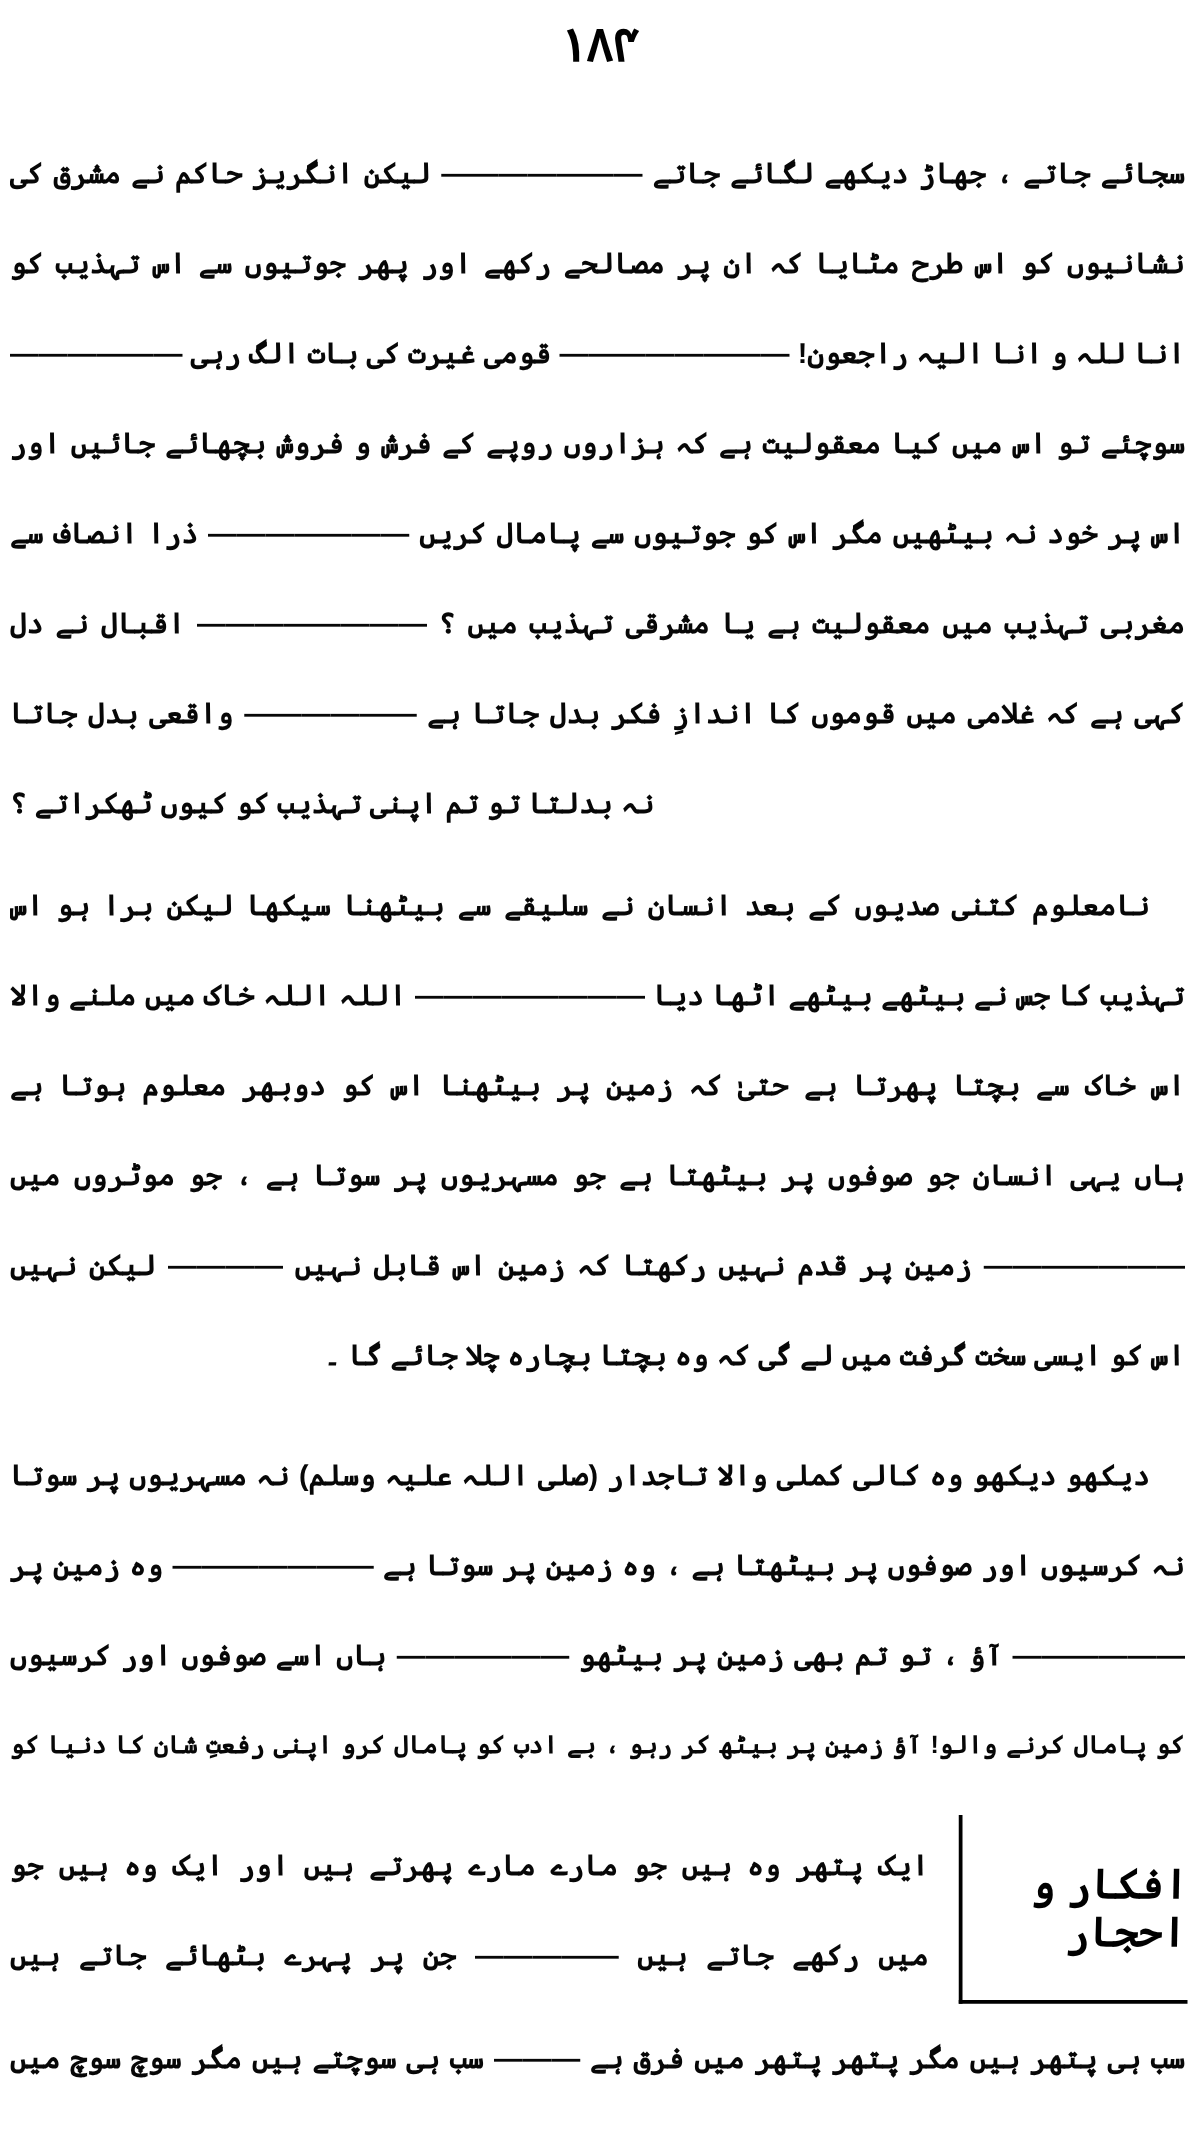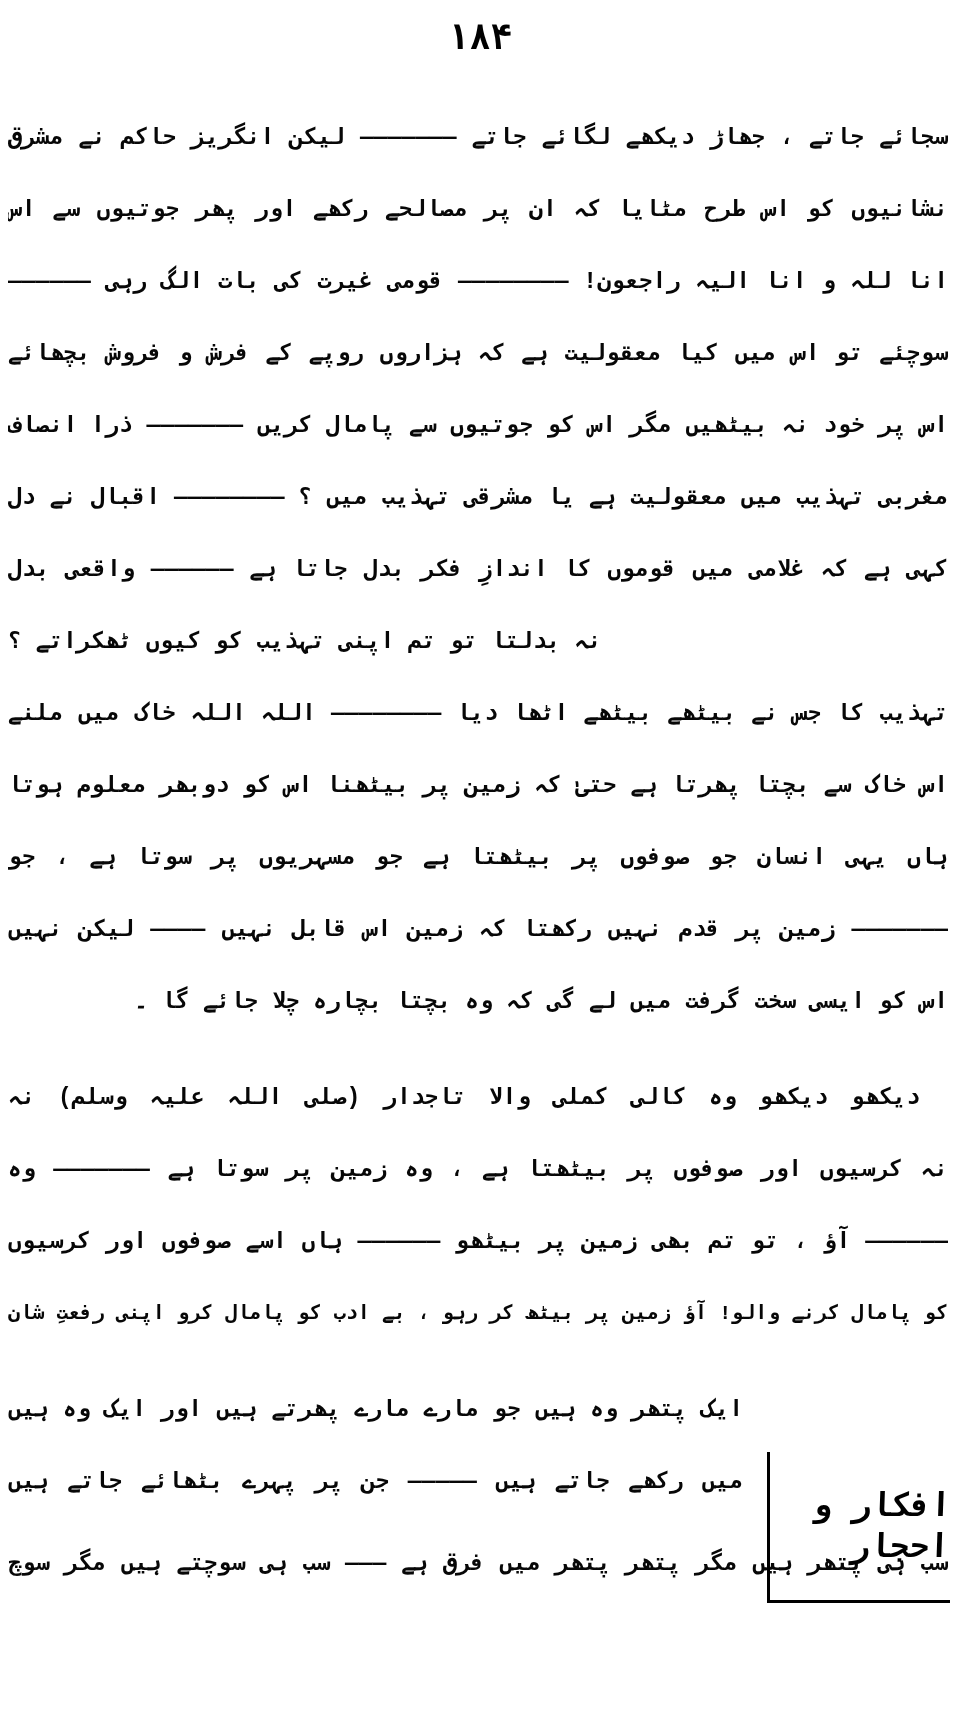--- a/index.html
+++ b/index.html
@@ -1,21 +1,21 @@
 <!DOCTYPE html>
 <html lang="ur" dir="rtl"><head>
 <meta charset="utf-8">
 <style>
   html,body{margin:0;padding:0;background:#ffffff;}
   .page{
     position:relative;
     width:960px;height:1722px;
     background:#ffffff;
     overflow:hidden;
-    font-family:Liberation Mono, monospace;
+    font-family:Liberation Sans, sans-serif;
     color:#0a0a0a;
     margin-left:12px;
   }
   .page-number{
     position:absolute;top:16px;left:0;right:0;
     text-align:center;
     font-size:36px;font-weight:bold;
     letter-spacing:2px;
     color:#000;
   }
@@ -65,20 +65,21 @@
 
   <div class="text-area" id="lines">
       <div class="line justify">سجائے جاتے ، جھاڑ دیکھے لگائے جاتے ——————— لیکن انگریز حاکم نے مشرق کی ان تہذیبی</div>
       <div class="line justify">نشانیوں کو اس طرح مٹایا کہ ان پر مصالحے رکھے اور پھر جوتیوں سے اس تہذیب کو روندا —————</div>
       <div class="line justify">انا للہ و انا الیہ راجعون! ———————— قومی غیرت کی بات الگ رہی —————— ذرا عقل سے تو</div>
       <div class="line justify">سوچئے تو اس میں کیا معقولیت ہے کہ ہزاروں روپے کے فرش و فروش بچھائے جائیں اور</div>
       <div class="line justify">اس پر خود نہ بیٹھیں مگر اس کو جوتیوں سے پامال کریں ——————— ذرا انصاف سے کہئے</div>
       <div class="line justify">مغربی تہذیب میں معقولیت ہے یا مشرقی تہذیب میں ؟ ———————— اقبال نے دل لگتی بات</div>
       <div class="line justify">کہی ہے کہ غلامی میں قوموں کا اندازِ فکر بدل جاتا ہے —————— واقعی بدل جاتا ہے ، اگر</div>
       <div class="line short-center">نہ بدلتا تو تم اپنی تہذیب کو کیوں ٹھکراتے ؟</div>
+      <div class="line justify indent gap-sm">نامعلوم کتنی صدیوں کے بعد انسان نے سلیقے سے بیٹھنا سیکھا لیکن برا ہو اس</div>
       <div class="line justify">تہذیب کا جس نے بیٹھے بیٹھے اٹھا دیا ———————— اللہ اللہ خاک میں ملنے والا انسان کس طرح</div>
       <div class="line justify">اس خاک سے بچتا پھرتا ہے حتیٰ کہ زمین پر بیٹھنا اس کو دوبھر معلوم ہوتا ہے ————</div>
       <div class="line justify">ہاں یہی انسان جو صوفوں پر بیٹھتا ہے جو مسہریوں پر سوتا ہے ، جو موٹروں میں پھرتا ہے</div>
       <div class="line justify">——————— زمین پر قدم نہیں رکھتا کہ زمین اس قابل نہیں ———— لیکن نہیں نہیں یہی زمین</div>
       <div class="line right">اس کو ایسی سخت گرفت میں لے گی کہ وہ بچتا بچارہ چلا جائے گا ۔</div>
       <div class="line justify indent gap-md">دیکھو دیکھو وہ کالی کملی والا تاجدار (صلی اللہ علیہ وسلم) نہ مسہریوں پر سوتا ہے اور</div>
       <div class="line justify">نہ کرسیوں اور صوفوں پر بیٹھتا ہے ، وہ زمین پر سوتا ہے ——————— وہ زمین پر بیٹھتا ہے</div>
       <div class="line justify">—————— آؤ ، تو تم بھی زمین پر بیٹھو —————— ہاں اسے صوفوں اور کرسیوں پر بیٹھ کر قالینوں</div>
       <div class="line justify tight">کو پامال کرنے والو! آؤ زمین پر بیٹھ کر رہو ، بے ادب کو پامال کرو اپنی رفعتِ شان کا دنیا کو تماشا دکھاؤ؟</div>
       <div class="line justify narrow gap-md">ایک پتھر وہ ہیں جو مارے مارے پھرتے ہیں اور ایک وہ ہیں جو محفوظ خزانوں</div>

